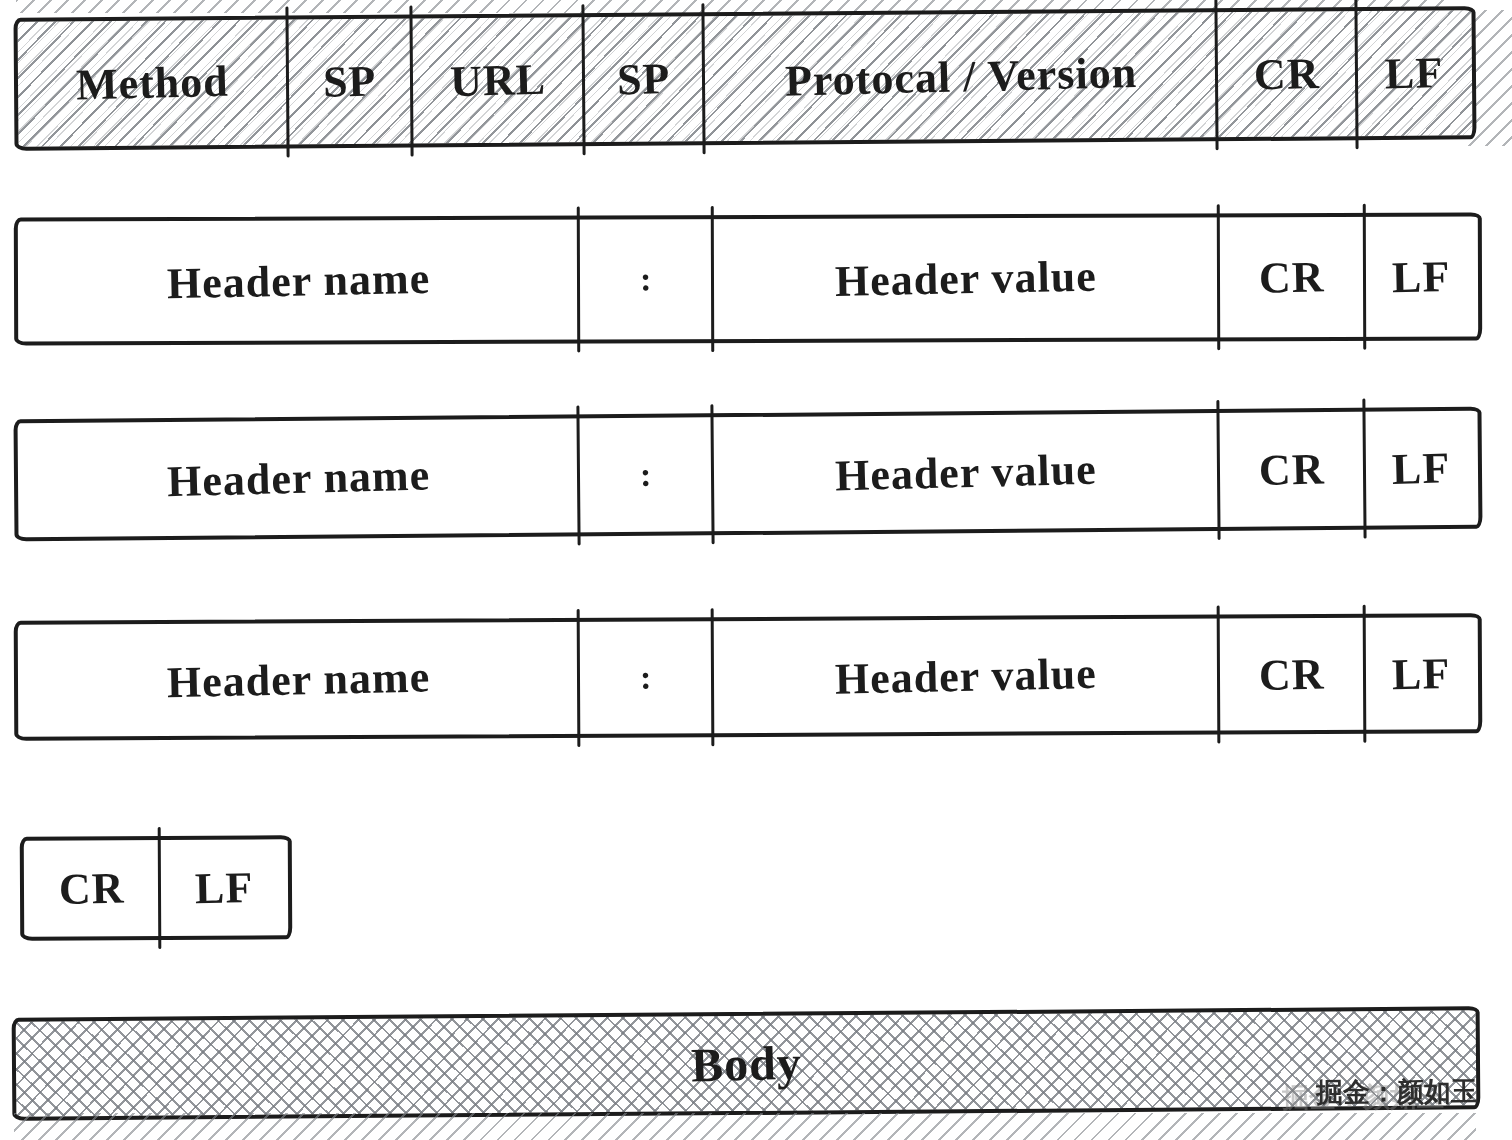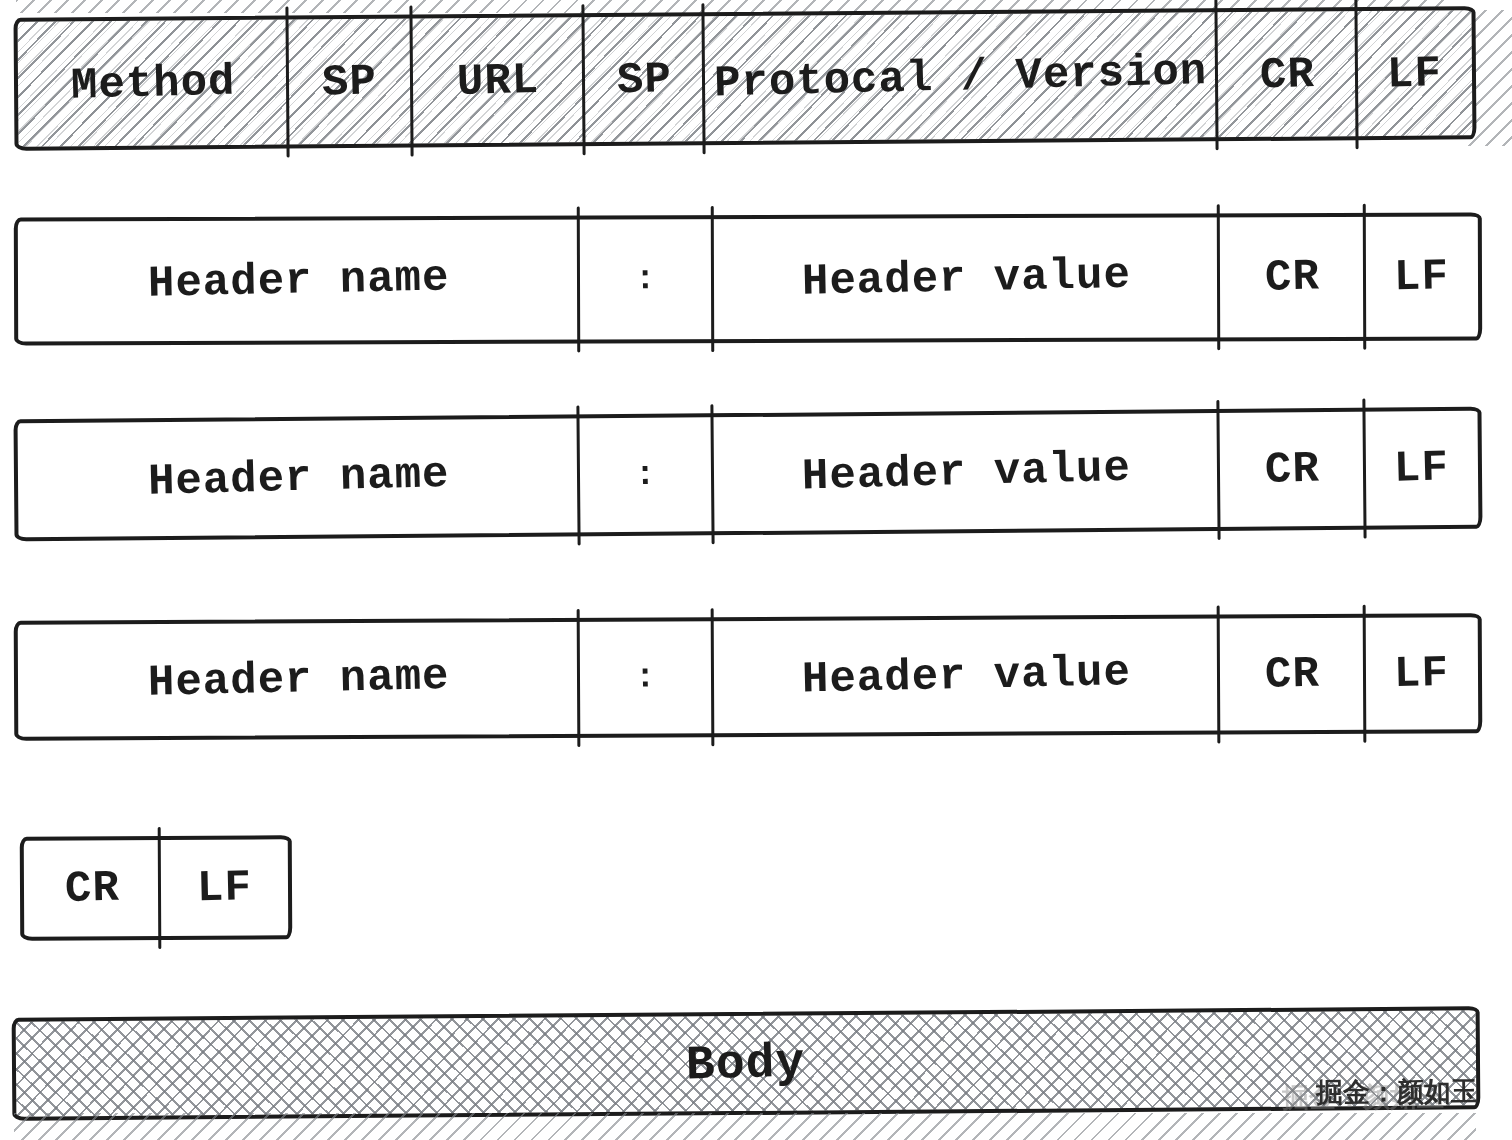--- a/index.html
+++ b/index.html
@@ -6,21 +6,21 @@
     margin: 0;
     padding: 0;
     background: #ffffff;
   }
   .canvas {
     position: relative;
     width: 1512px;
     height: 1140px;
     background: #ffffff;
     overflow: hidden;
-    font-family: Liberation Mono, monospace;
+    font-family: Liberation Serif, serif;
     color: #1c1c1c;
   }
   .row {
     position: absolute;
     display: flex;
     box-sizing: border-box;
     border: 4px solid #1c1c1c;
     border-radius: 7px 11px 6px 12px / 11px 6px 12px 7px;
     background-color: #ffffff;
   }

